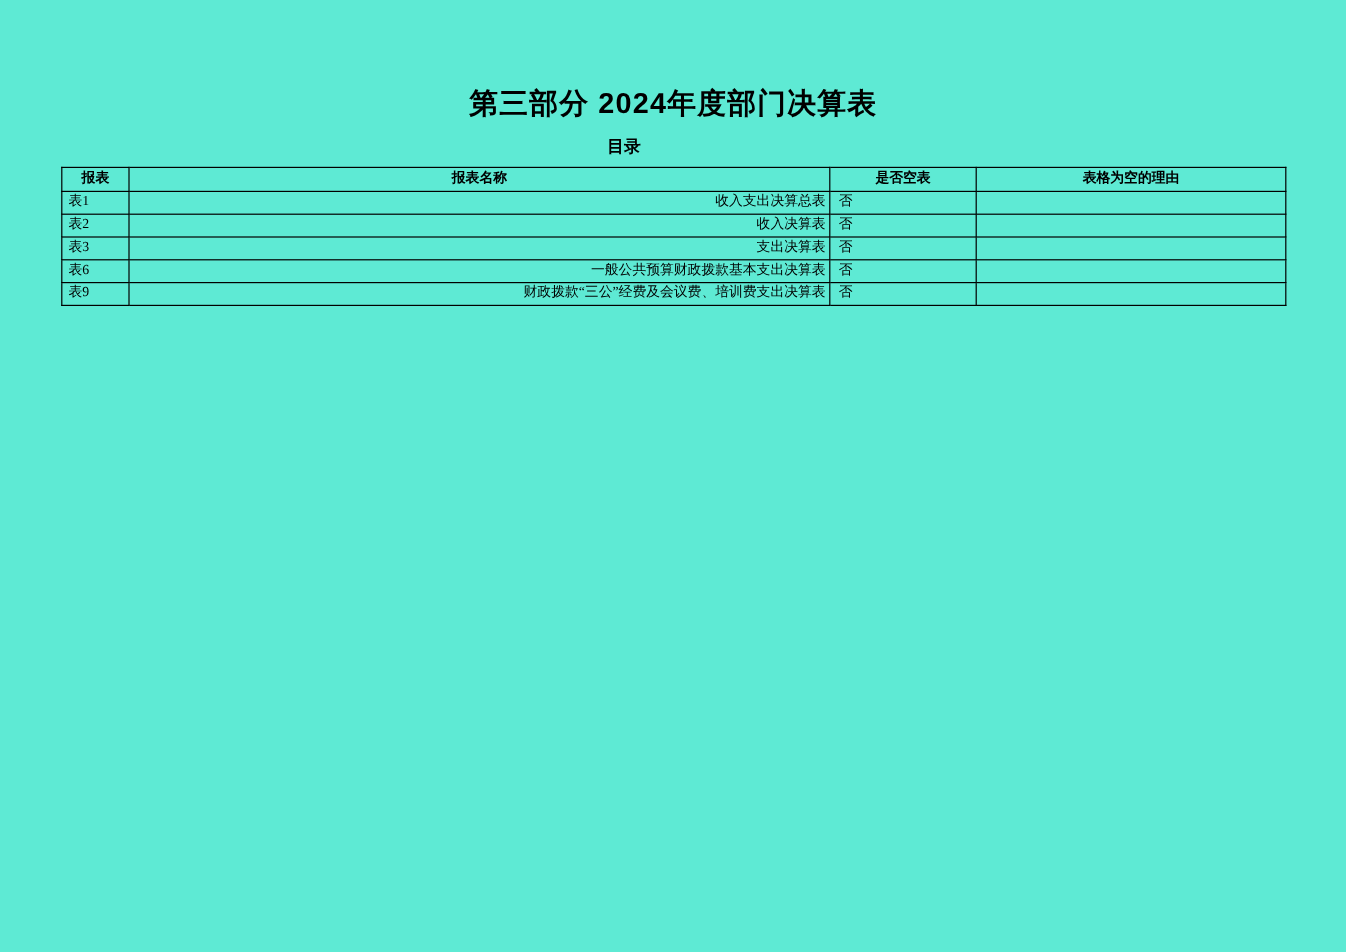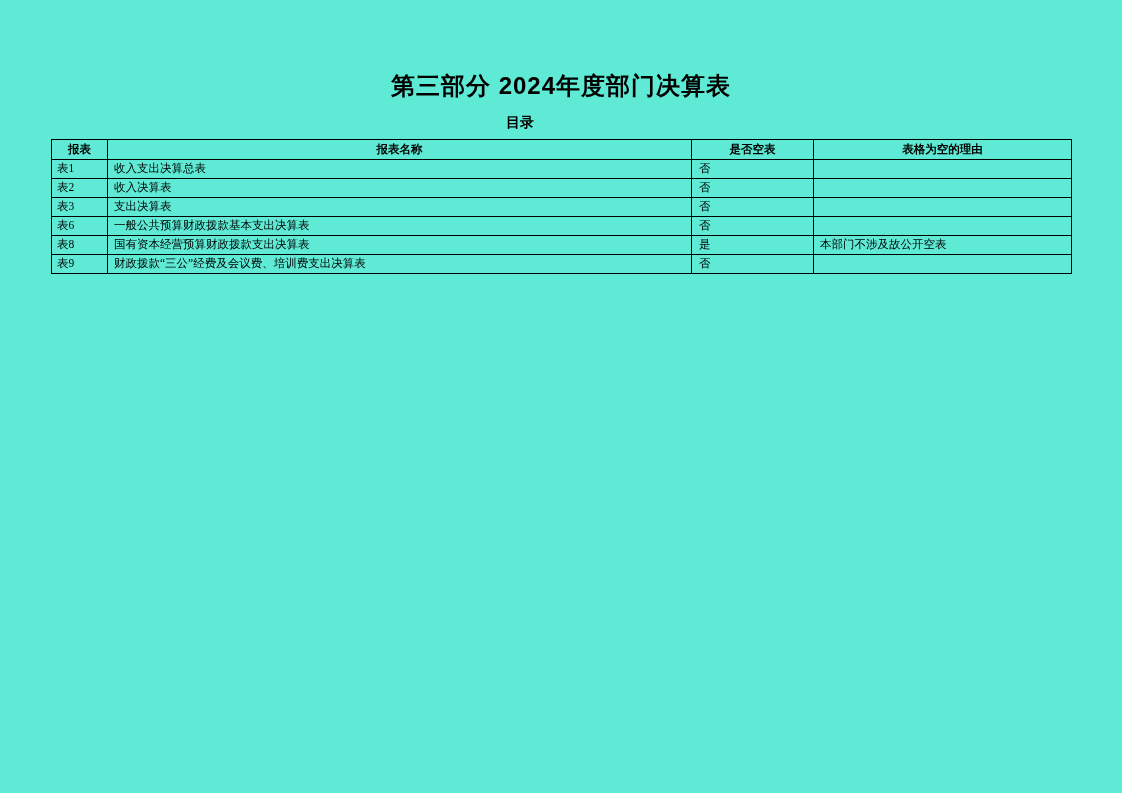--- a/index.html
+++ b/index.html
@@ -68,21 +68,21 @@
   table.toc thead th {
     text-align: center;
     font-weight: bold;
     height: 17px;
   }
   table.toc td.idx {
     text-align: left;
     padding-left: 5px;
   }
   table.toc td.name {
-    text-align: left;
+    text-align: right;
     padding-left: 6px;
   }
   table.toc td.empty {
     text-align: left;
     padding-left: 7px;
   }
   table.toc td.reason {
     text-align: left;
     padding-left: 6px;
   }
@@ -130,26 +130,20 @@
           <td class="empty">否</td>
           <td class="reason"></td>
         </tr>
         <tr>
           <td class="idx">表6</td>
           <td class="name">一般公共预算财政拨款基本支出决算表</td>
           <td class="empty">否</td>
           <td class="reason"></td>
         </tr>
         <tr>
-          <td class="idx">表8</td>
-          <td class="name">国有资本经营预算财政拨款支出决算表</td>
-          <td class="empty">是</td>
-          <td class="reason">本部门不涉及故公开空表</td>
-        </tr>
-        <tr>
           <td class="idx">表9</td>
           <td class="name">财政拨款“三公”经费及会议费、培训费支出决算表</td>
           <td class="empty">否</td>
           <td class="reason"></td>
         </tr>
       </tbody>
     </table>
   </div>
 
 </div>

